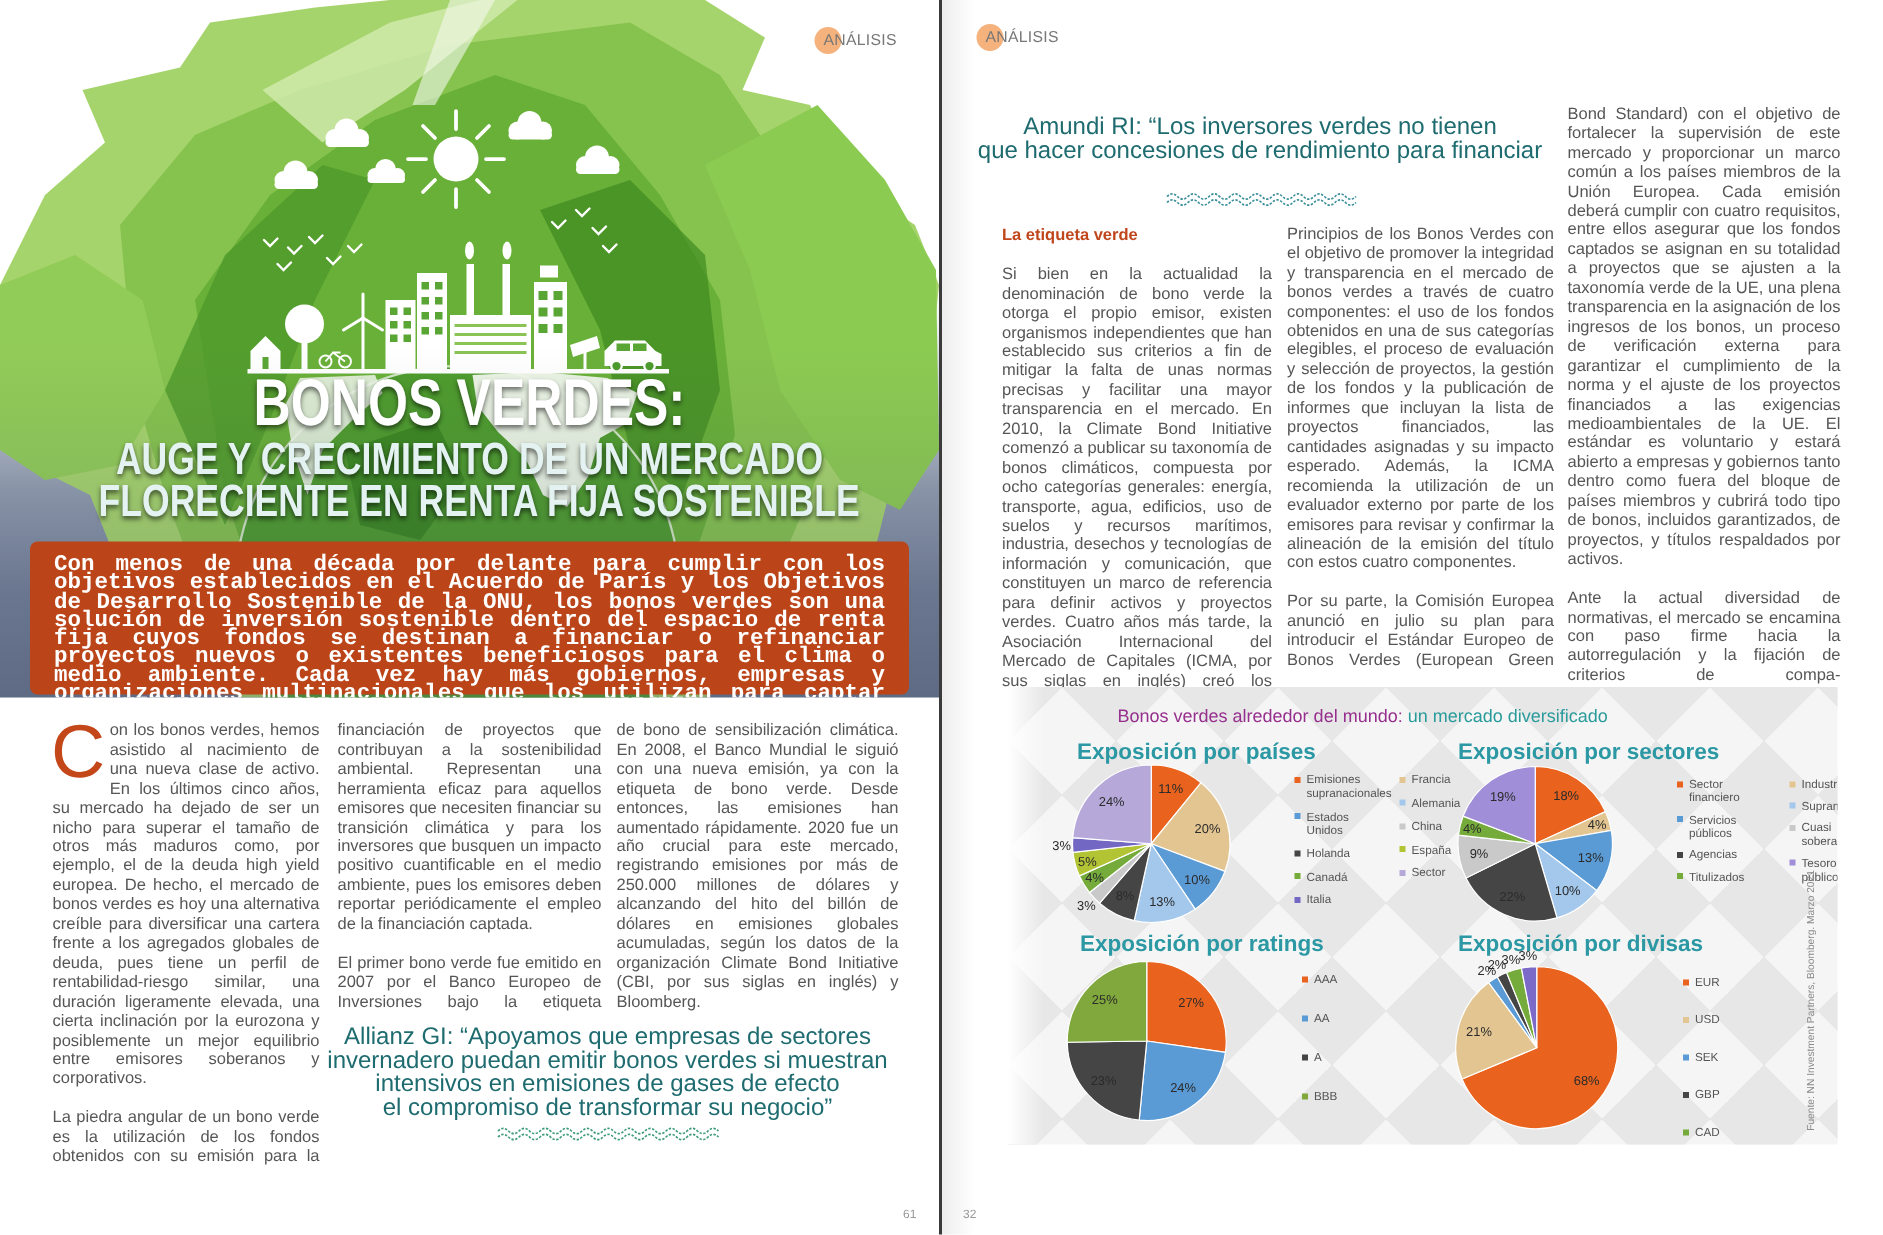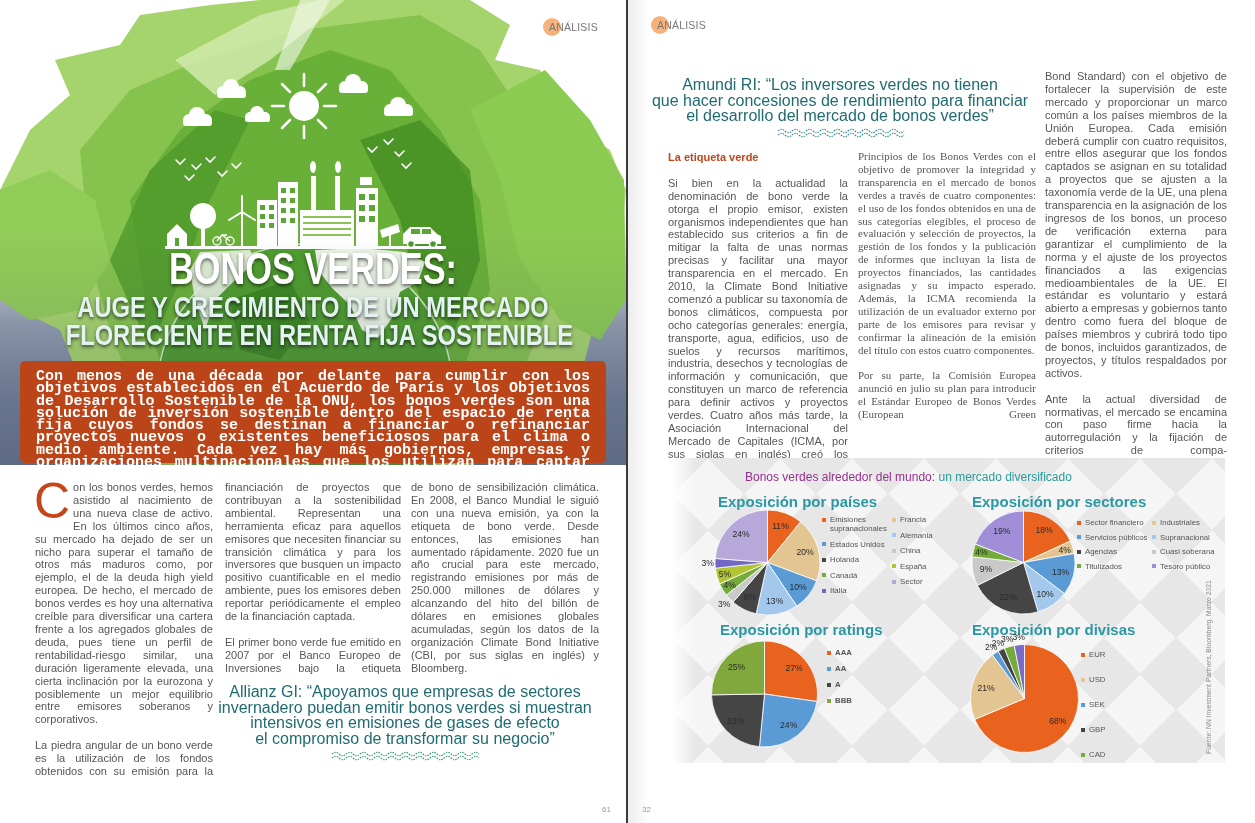--- a/index.html
+++ b/index.html
@@ -39,25 +39,25 @@
     background-size:72px 72px;}
   .panel-fade{position:absolute;left:0;top:0;width:24px;height:305px;background:linear-gradient(90deg,#fff,rgba(255,255,255,0));}
   .panel-title{position:absolute;left:73px;top:11px;font-size:12px;line-height:16px;white-space:nowrap;}
   .panel-title .p1{color:#962f8e;}
   .panel-title .p2{color:#2a9b9b;}
   .chart-title{position:absolute;font-size:15px;line-height:10px;font-weight:bold;color:#2b98a3;white-space:nowrap;}
   #pie-svg{position:absolute;left:0;top:0;}
   #pie-svg text{font-family:"Liberation Sans",sans-serif;font-size:8.6px;fill:#2b2b2b;}
   .legend{position:absolute;display:flex;}
   .legend .lcol{display:flex;flex-direction:column;}
-  .legend-item{display:flex;align-items:flex-start;font-size:7.8px;line-height:9px;color:#555;}
+  .legend-item{display:flex;align-items:flex-start;font-size:7.8px;line-height:9px;color:#555;margin-left:41px;}
   .legend-item .sw{flex:0 0 4px;width:4px;height:4px;margin:2.5px 4px 0 0;}
   #legend-0 .lcol{width:70px;gap:6.5px;}
   #legend-1 .lcol{width:75px;gap:5.6px;}
-  #legend-2 .lcol{width:60px;gap:7px;font-weight:bold;}
+  #legend-2 .lcol{width:60px;gap:17px;}
   #legend-3 .lcol{width:90px;gap:16px;}
   .source{position:absolute;left:536px;top:209px;transform:translate(-50%,-50%) rotate(-90deg);font-size:6.8px;color:#8a8a8a;white-space:nowrap;}
 </style>
 </head>
 <body>
 
 <div class="hero">
   <svg width="626" height="465" viewBox="0 0 626 465">
     <g>
       <path fill="#a6d46c" d="M30 130 L70 95 L55 60 L120 45 L140 15 L210 5 L260 0 L470 0 L510 25 L495 60 L540 70 L565 120 L610 150 L626 190 L620 250 L600 300 L585 360 L560 410 L520 440 L470 465 L160 465 L120 430 L80 380 L60 330 L20 310 L0 270 L0 190 L15 160 Z"></path>
@@ -259,34 +259,33 @@
 <div class="spine-shadow"></div>
 
 <div class="section-label" style="left:651px;top:15px;">
   <span class="dot"></span>
   <span class="txt">ANÁLISIS</span>
 </div>
 
 <div class="quote" style="left:645px;top:77px;width:390px;">
   <div>Amundi RI: “Los inversores verdes no tienen</div>
   <div>que hacer concesiones de rendimiento para financiar</div>
-  <div>el desarrollo del mercado de bonos verdes”</div>
 </div>
 <svg class="wavy" style="left:777px;top:128px;" width="128" height="11">
   <g fill="none" stroke="#3a8f9a" stroke-width="1.1" stroke-dasharray="1.6 1">
     <path d="M1 3 q3.5 -3.5 7 0 t7 0 t7 0 t7 0 t7 0 t7 0 t7 0 t7 0 t7 0 t7 0 t7 0 t7 0 t7 0 t7 0 t7 0 t7 0 t7 0 t7 0"></path>
     <path d="M1 7 q3.5 -3.5 7 0 t7 0 t7 0 t7 0 t7 0 t7 0 t7 0 t7 0 t7 0 t7 0 t7 0 t7 0 t7 0 t7 0 t7 0 t7 0 t7 0 t7 0"></path>
   </g>
 </svg>
 
 <div class="col" style="left:668px;top:151px;width:180px;">
   <p class="sec-heading">La etiqueta verde</p>
   <p class="cont">Si bien en la actualidad la denominación de bono verde la otorga el propio emisor, existen organismos independientes que han establecido sus criterios a fin de mitigar la falta de unas normas precisas y facilitar una mayor transparencia en el mercado. En 2010, la Climate Bond Initiative comenzó a publicar su taxonomía de bonos climáticos, compuesta por ocho categorías generales: energía, transporte, agua, edificios, uso de suelos y recursos marítimos, industria, desechos y tecnologías de información y comunicación, que constituyen un marco de referencia para definir activos y proyectos verdes. Cuatro años más tarde, la Asociación Internacional del Mercado de Capitales (ICMA, por sus siglas en inglés) creó los</p>
 </div>
-<div class="col" style="left:858px;top:150px;width:178px;font-family:Liberation Serif, serif;">
+<div class="col" style="left:858px;top:150px;width:178px;">
   <p>Principios de los Bonos Verdes con el objetivo de promover la integridad y transparencia en el mercado de bonos verdes a través de cuatro componentes: el uso de los fondos obtenidos en una de sus categorías elegibles, el proceso de evaluación y selección de proyectos, la gestión de los fondos y la publicación de informes que incluyan la lista de proyectos financiados, las cantidades asignadas y su impacto esperado. Además, la ICMA recomienda la utilización de un evaluador externo por parte de los emisores para revisar y confirmar la alineación de la emisión del título con estos cuatro componentes.</p>
   <p class="cont">Por su parte, la Comisión Europea anunció en julio su plan para introducir el Estándar Europeo de Bonos Verdes (European Green</p>
 </div>
 <div class="col" style="left:1045px;top:70px;width:182px;">
   <p>Bond Standard) con el objetivo de fortalecer la supervisión de este mercado y proporcionar un marco común a los países miembros de la Unión Europea. Cada emisión deberá cumplir con cuatro requisitos, entre ellos asegurar que los fondos captados se asignan en su totalidad a proyectos que se ajusten a la taxonomía verde de la UE, una plena transparencia en la asignación de los ingresos de los bonos, un proceso de verificación externa para garantizar el cumplimiento de la norma y el ajuste de los proyectos financiados a las exigencias medioambientales de la UE. El estándar es voluntario y estará abierto a empresas y gobiernos tanto dentro como fuera del bloque de países miembros y cubrirá todo tipo de bonos, incluidos garantizados, de proyectos, y títulos respaldados por activos.</p>
   <p class="cont">Ante la actual diversidad de normativas, el mercado se encamina con paso firme hacia la autorregulación y la fijación de criterios de compa-</p>
 </div>
 
 <div class="panel">
   <div class="panel-fade"></div>

